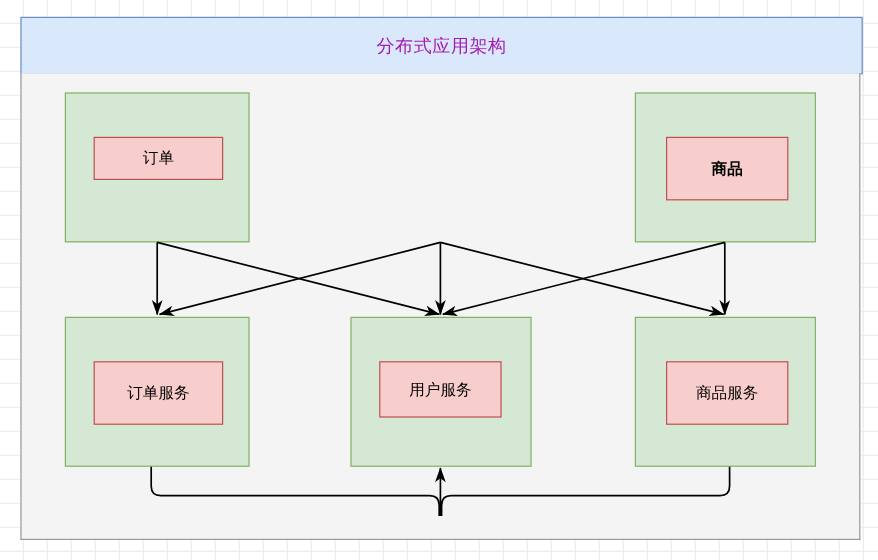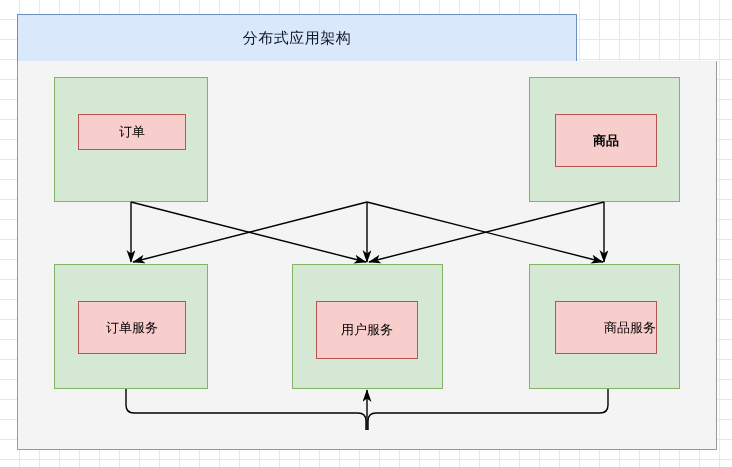--- a/index.html
+++ b/index.html
@@ -29,30 +29,30 @@
     left: 17px;
     top: 14px;
     width: 700px;
     height: 436px;
     box-sizing: border-box;
   }
   .frame-title {
     position: absolute;
     left: 0;
     top: 0;
-    width: 560px;
+    width: 702px;
     height: 48px;
     box-sizing: border-box;
     background-color: #dae8fc;
     border: 1px solid #6c8ebf;
     display: flex;
     align-items: center;
     justify-content: center;
     font-size: 15px;
-    color: #0f172a;
+    color: #a21caf;
     letter-spacing: 0.5px;
   }
   .frame-body {
     position: absolute;
     left: 0;
     top: 47px;
     width: 700px;
     height: 389px;
     box-sizing: border-box;
     background-color: #f4f4f4;
@@ -112,27 +112,27 @@
     </div>
   </div>
 
   <div class="outer-box" style="left:54px; top:264px; width:154px; height:125px;padding-left:35px;">
     <div class="inner-box" style="left:23px; top:36px; width:108px; height:53px;">
       <span>订单服务</span>
     </div>
   </div>
 
   <div class="outer-box" style="left:292px; top:264px; width:151px; height:125px;">
-    <div class="inner-box" style="left:23px; top:36px; width:102px; height:58px;">
+    <div class="inner-box" style="left:23px; top:36px; width:102px; height:47px;">
       <span>用户服务</span>
     </div>
   </div>
 
   <div class="outer-box" style="left:529px; top:264px; width:151px; height:125px;">
-    <div class="inner-box" style="left:25px; top:36px; width:102px; height:53px;justify-content:flex-end;">
+    <div class="inner-box" style="left:25px; top:36px; width:102px; height:53px;">
       <span>商品服务</span>
     </div>
   </div>
 
   <svg class="edges" viewBox="0 0 732 467">
     <defs>
       <marker id="arrow" markerWidth="10" markerHeight="10" refX="8.5" refY="3.2" orient="auto" markerUnits="strokeWidth">
         <path d="M0,0 L9,3.2 L0,6.4 L2.4,3.2 z" fill="#000000"></path>
       </marker>
       <marker id="arrow-up" markerWidth="10" markerHeight="10" refX="8.5" refY="3.2" orient="auto" markerUnits="strokeWidth">

